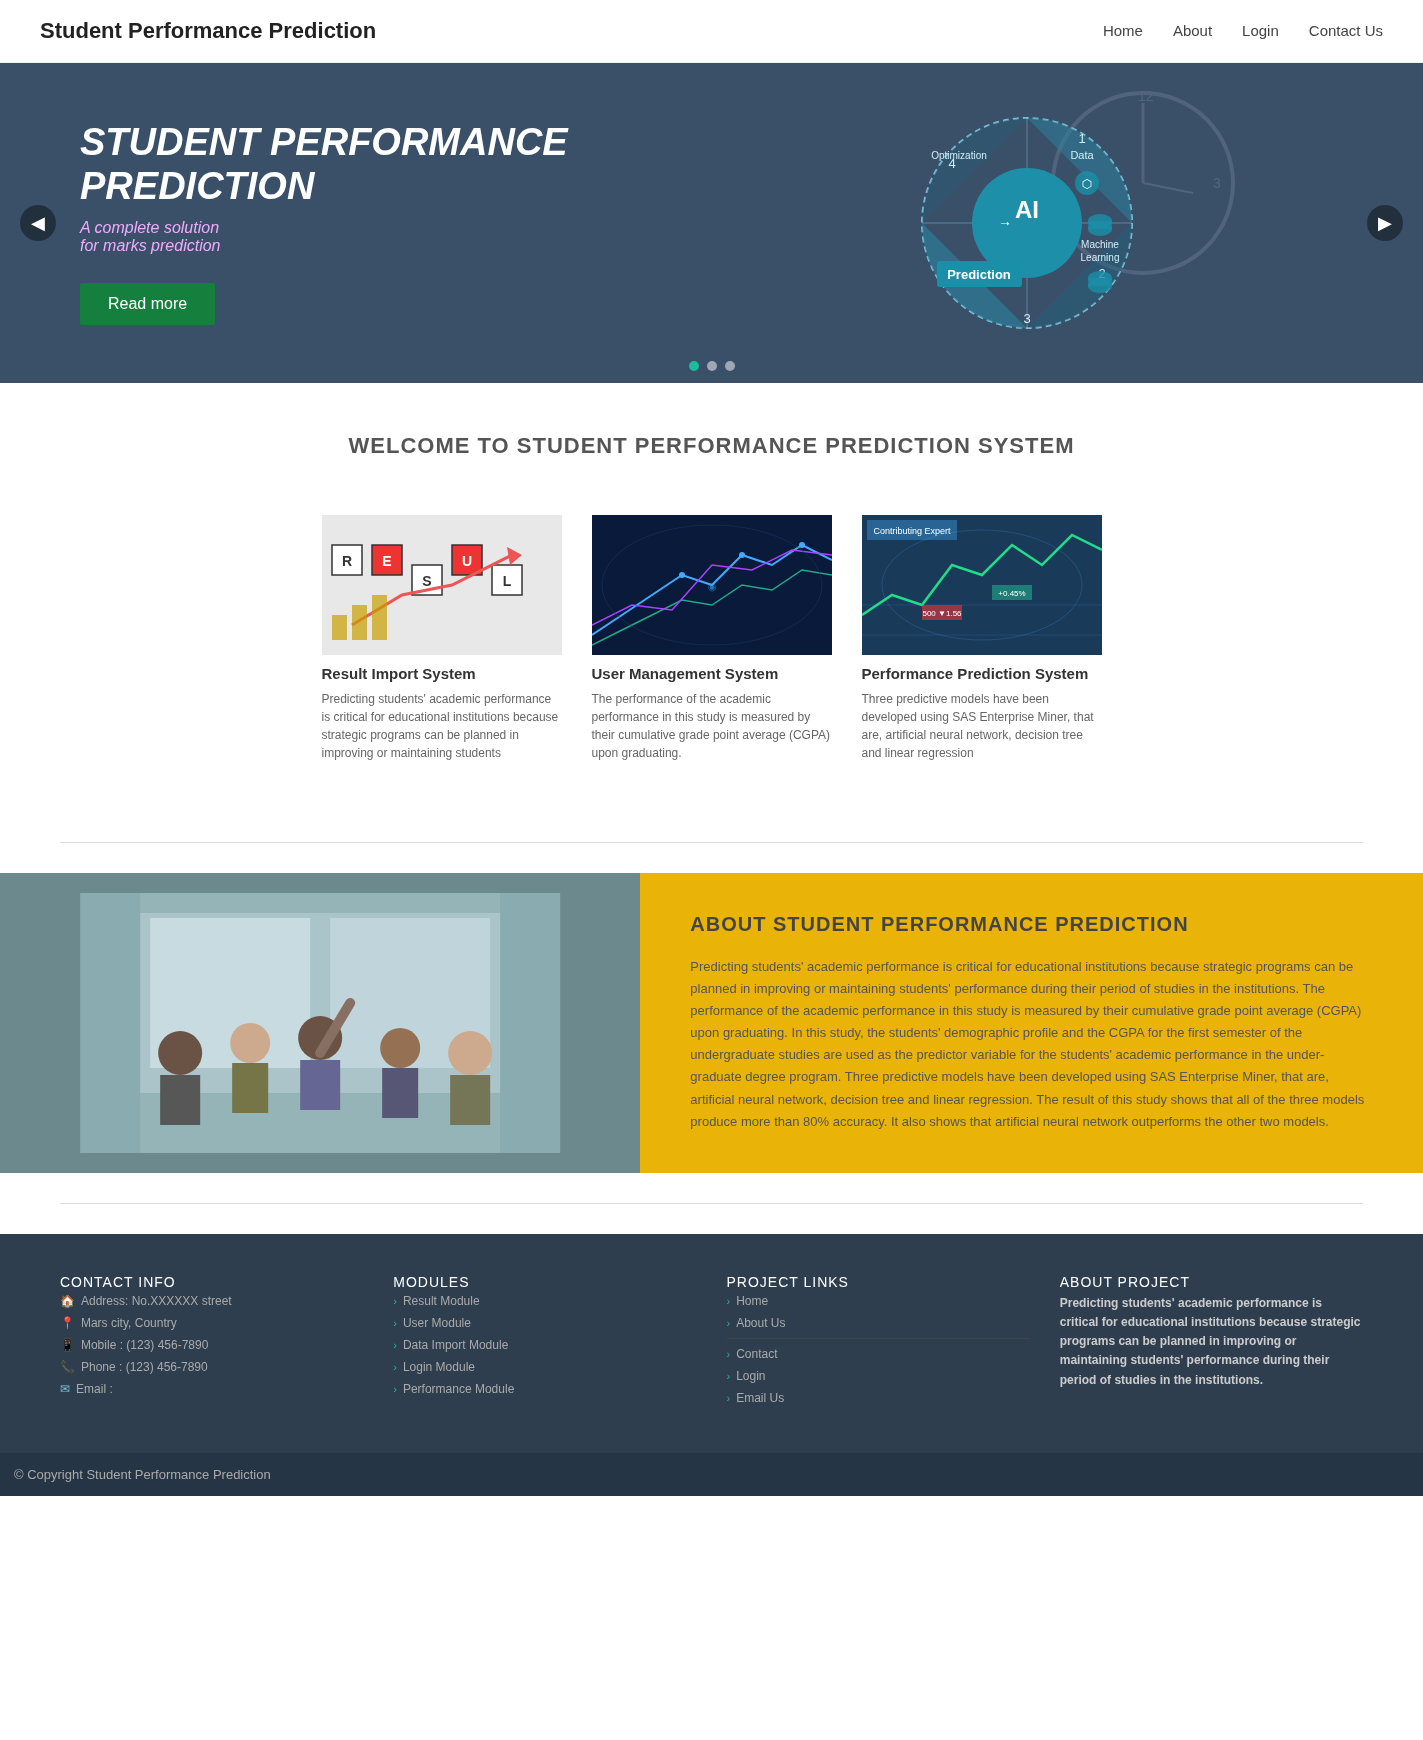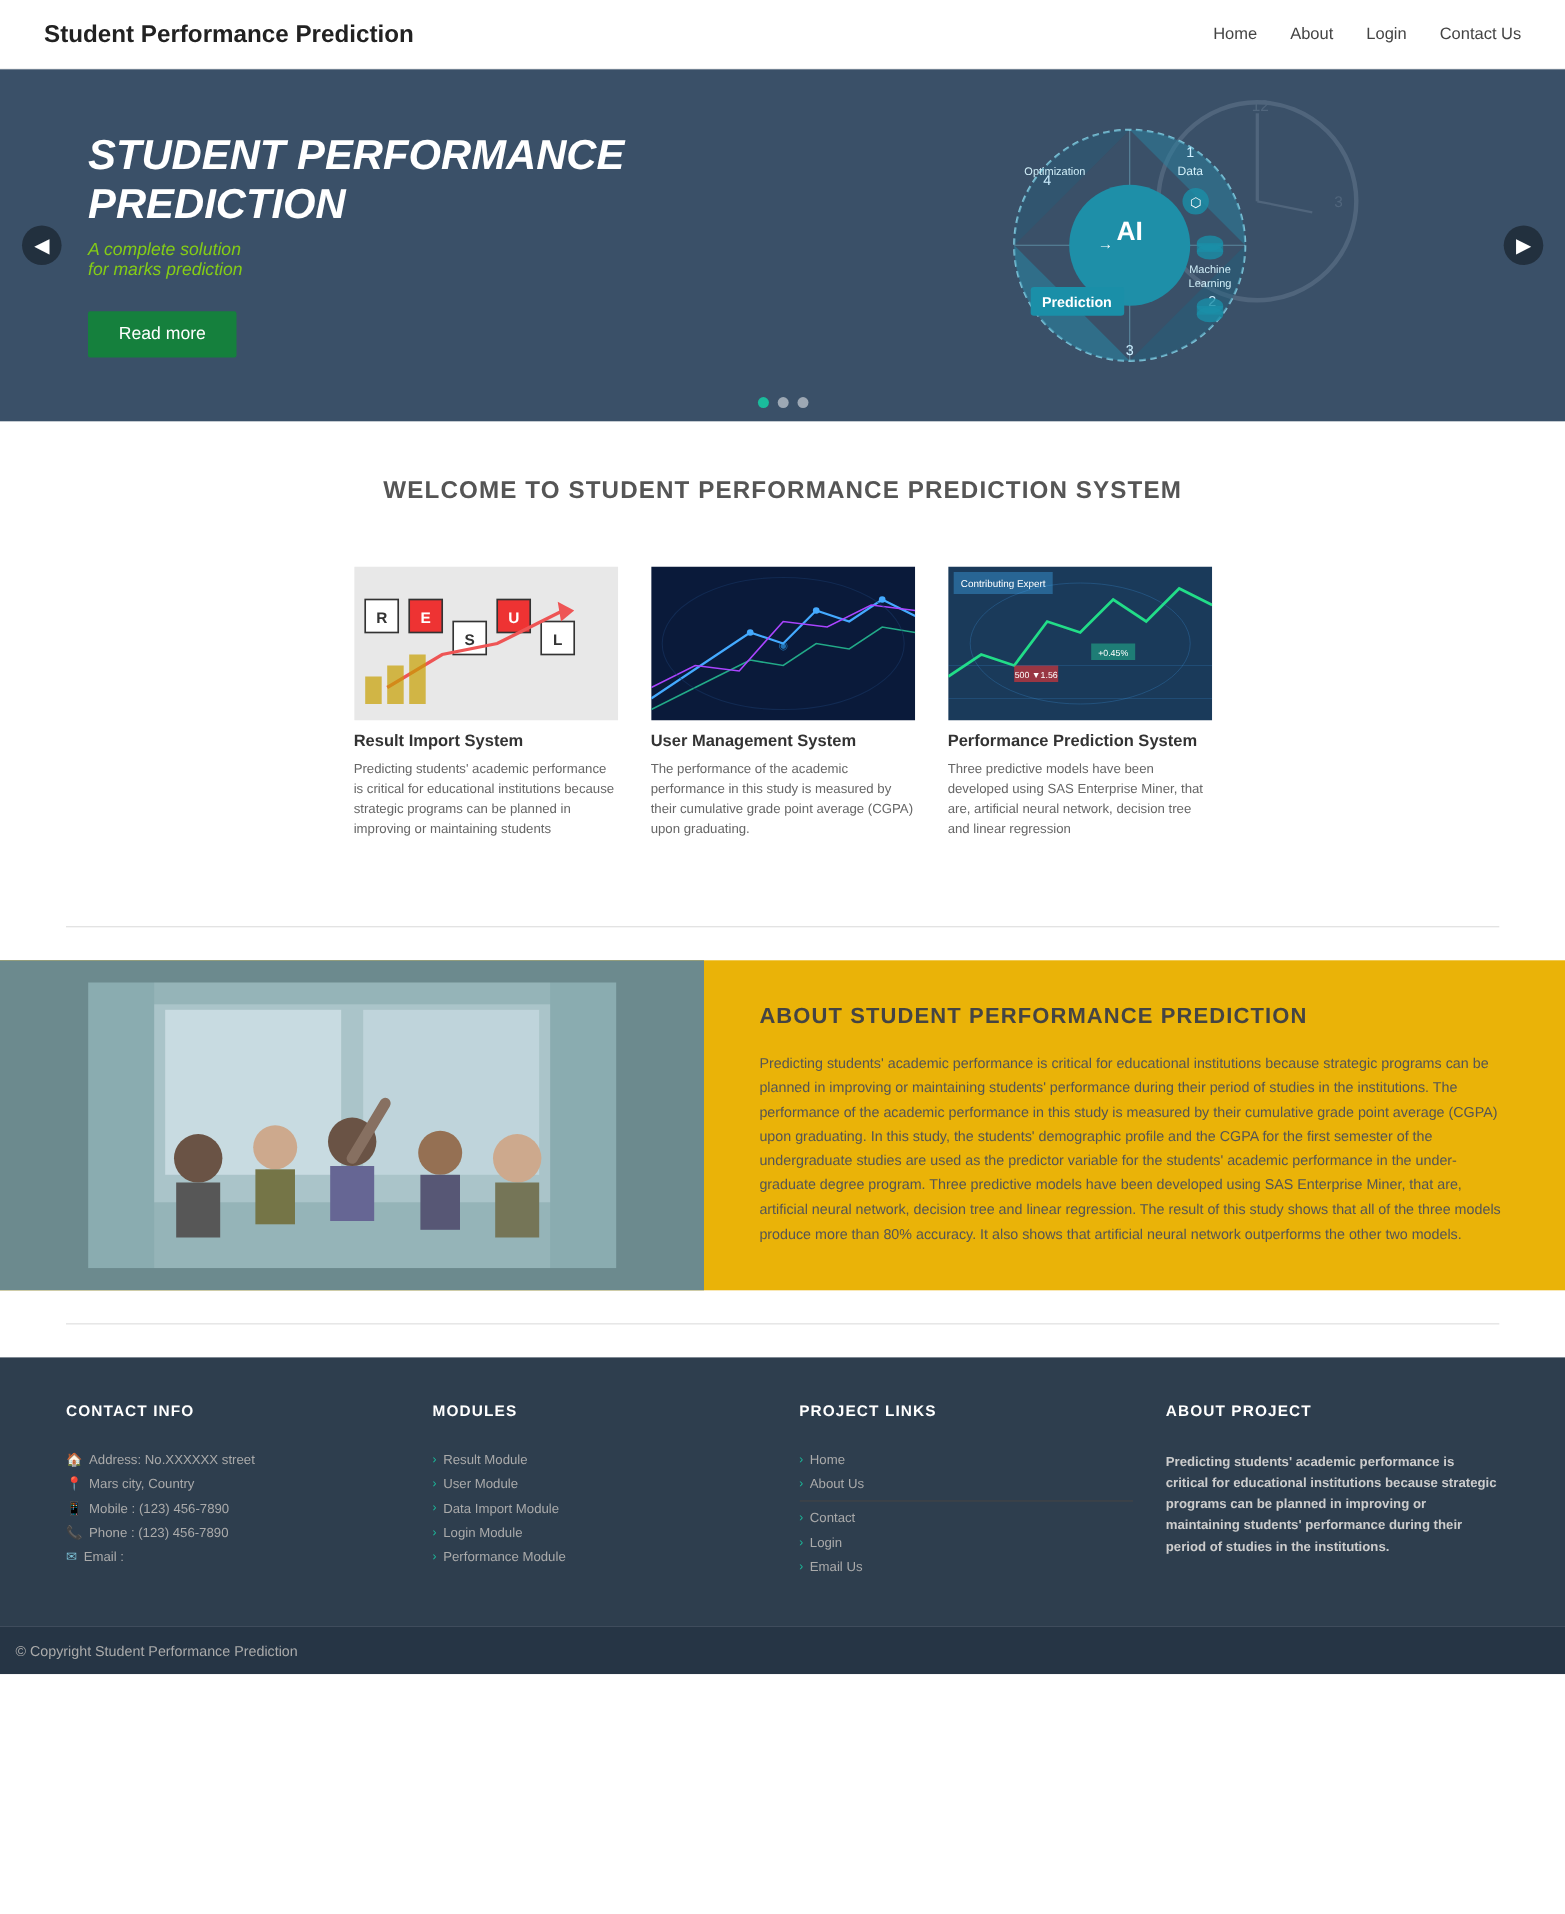--- a/index.html
+++ b/index.html
@@ -47,21 +47,21 @@
       font-weight: 900;
       font-style: italic;
       color: #fff;
       line-height: 1.15;
       text-transform: uppercase;
       margin-bottom: 10px;
     }
     .hero-subtitle {
       font-size: 16px;
       font-style: italic;
-      color: #84cc16;
+      color: #f0abfc;
       margin-bottom: 28px;
     }
     .read-more-btn {
       background: #15803d;
       color: #fff;
       border: none;
       padding: 12px 28px;
       font-size: 16px;
       cursor: pointer;
       border-radius: 2px;
@@ -201,25 +201,25 @@
     .footer {
       background: #2e3e4e;
       color: #ccc;
       padding: 40px 60px;
       display: flex;
       gap: 30px;
     }
     .footer-col { flex: 1; min-width: 180px; }
     .footer-heading {
       font-size: 14px;
-      font-weight: bold;
+      font-weight: normal;
       color: #fff;
       letter-spacing: 1px;
       text-transform: uppercase;
-      margin-bottom: 30px;
+      margin-bottom: 4px;
     }
     .footer-item {
       font-size: 12px;
       color: #aaa;
       margin-bottom: 8px;
       display: flex;
       align-items: flex-start;
       gap: 6px;
     }
     .footer-item span.icon { color: #7bbfd4; font-size: 12px; }

